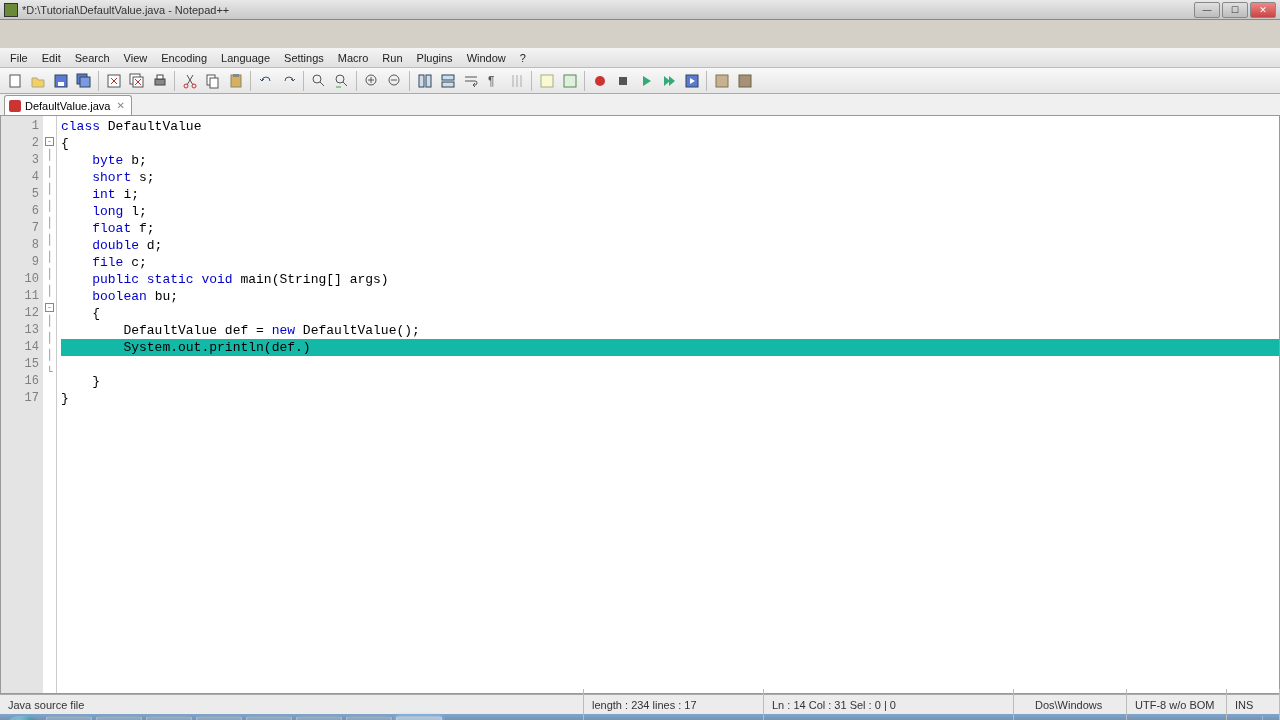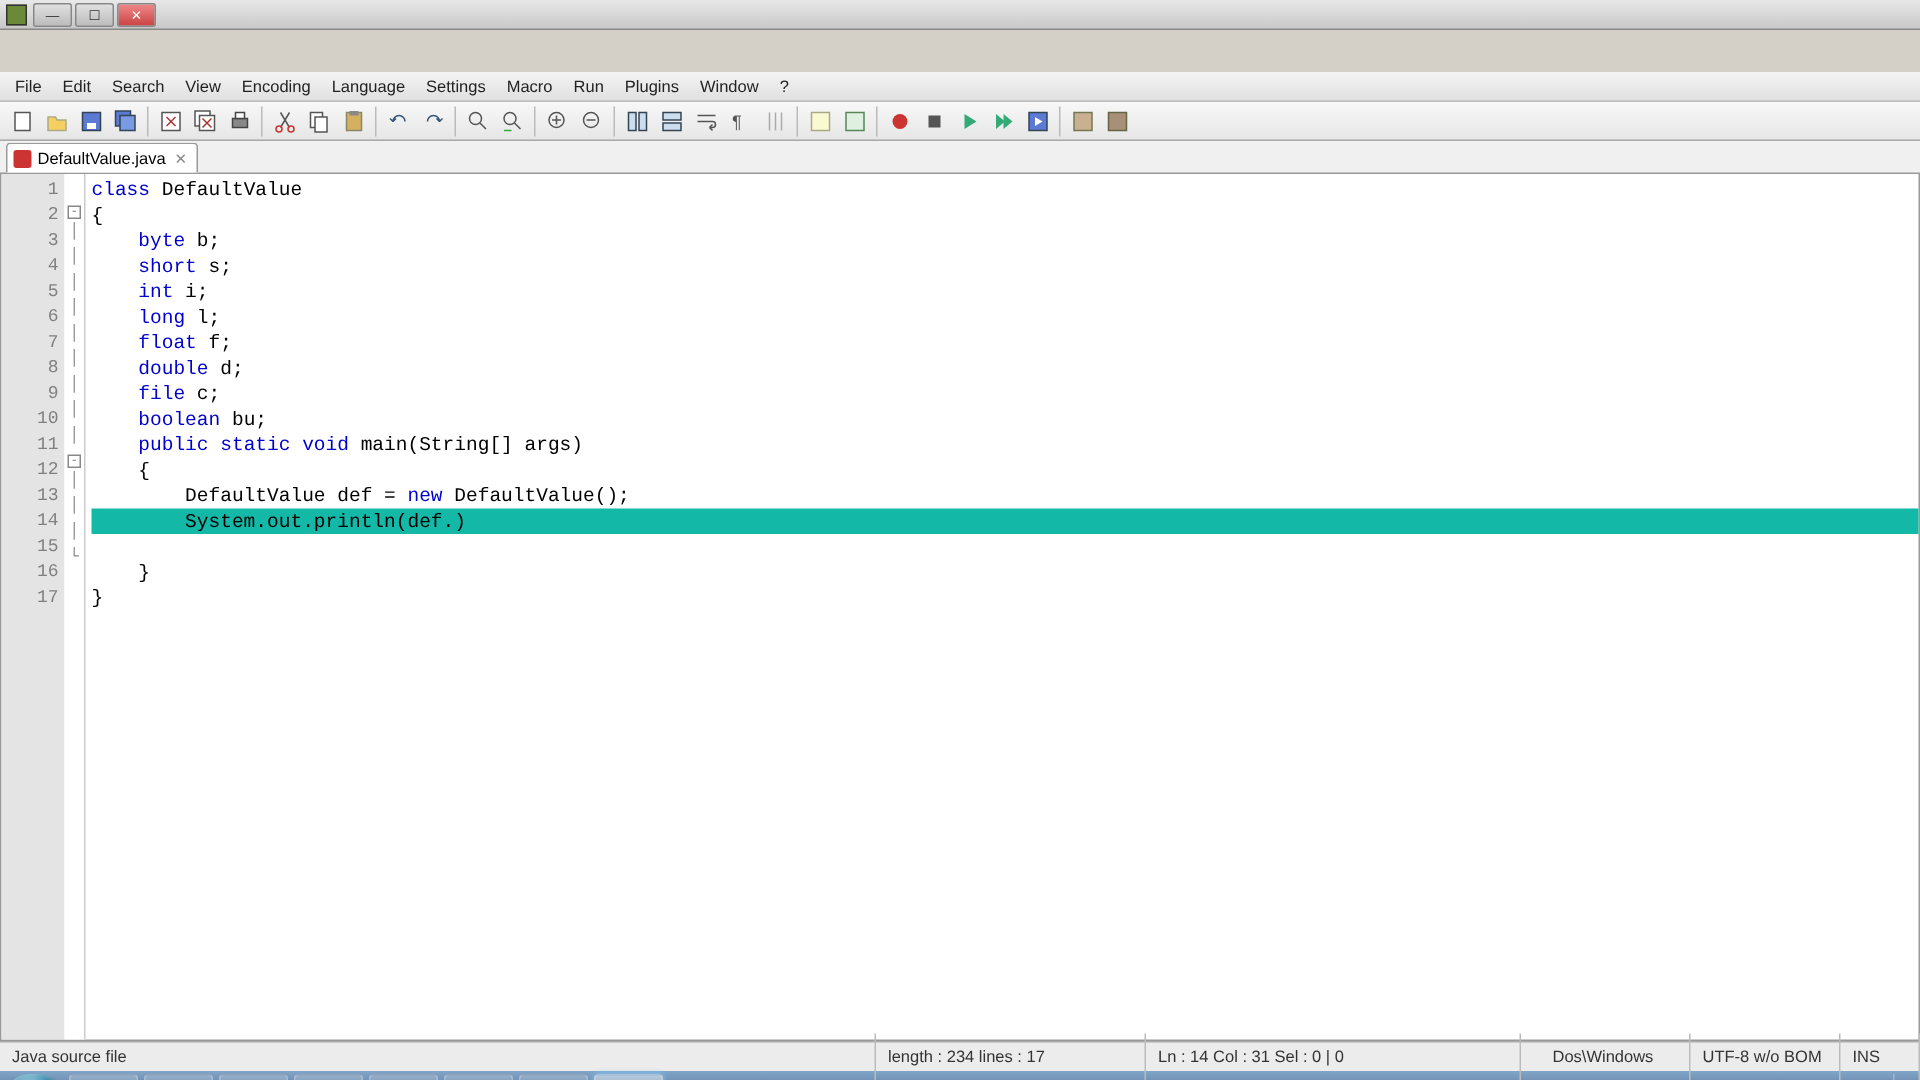--- a/index.html
+++ b/index.html
@@ -164,20 +164,21 @@
 }
 .tray .clock { text-align:left; line-height:12px; }
 .tray .trayicon { width:14px; height:14px; background:#ccc; border-radius:2px; }
 svg { display:block; }
 </style>
 </head>
 <body>
 
 <div class="titlebar">
   <div class="app-icon"></div>
+  <div class="title">*D:\Tutorial\DefaultValue.java - Notepad++</div>
   <div class="win-controls">
     <div>—</div>
     <div>☐</div>
     <div class="close">✕</div>
   </div>
 </div>
 
 <div class="menubar">
   <span>File</span>
   <span>Edit</span>
@@ -428,22 +429,22 @@
   <div class="codearea">
     <div class="codeline"><span class="kw">class</span><span> DefaultValue</span></div>
     <div class="codeline"><span>{</span></div>
     <div class="codeline"><span class="kw">    byte</span><span> b;</span></div>
     <div class="codeline"><span class="kw">    short</span><span> s;</span></div>
     <div class="codeline"><span class="kw">    int</span><span> i;</span></div>
     <div class="codeline"><span class="kw">    long</span><span> l;</span></div>
     <div class="codeline"><span class="kw">    float</span><span> f;</span></div>
     <div class="codeline"><span class="kw">    double</span><span> d;</span></div>
     <div class="codeline"><span class="kw">    file</span><span> c;</span></div>
+    <div class="codeline"><span class="kw">    public</span><span class="kw"> static</span><span class="kw"> void</span><span> main(String[] args)</span></div>
     <div class="codeline"><span class="kw">    boolean</span><span> bu;</span></div>
-    <div class="codeline"><span class="kw">    public</span><span class="kw"> static</span><span class="kw"> void</span><span> main(String[] args)</span></div>
     <div class="codeline"><span>    {</span></div>
     <div class="codeline"><span>        DefaultValue def = </span><span class="kw">new</span><span> DefaultValue();</span></div>
     <div class="codeline hl"><span>        System.out.println(def.)</span></div>
     <div class="codeline"><span>        </span></div>
     <div class="codeline"><span>    }</span></div>
     <div class="codeline"><span>}</span></div>
   </div>
 </div>
 
 <div class="statusbar">

